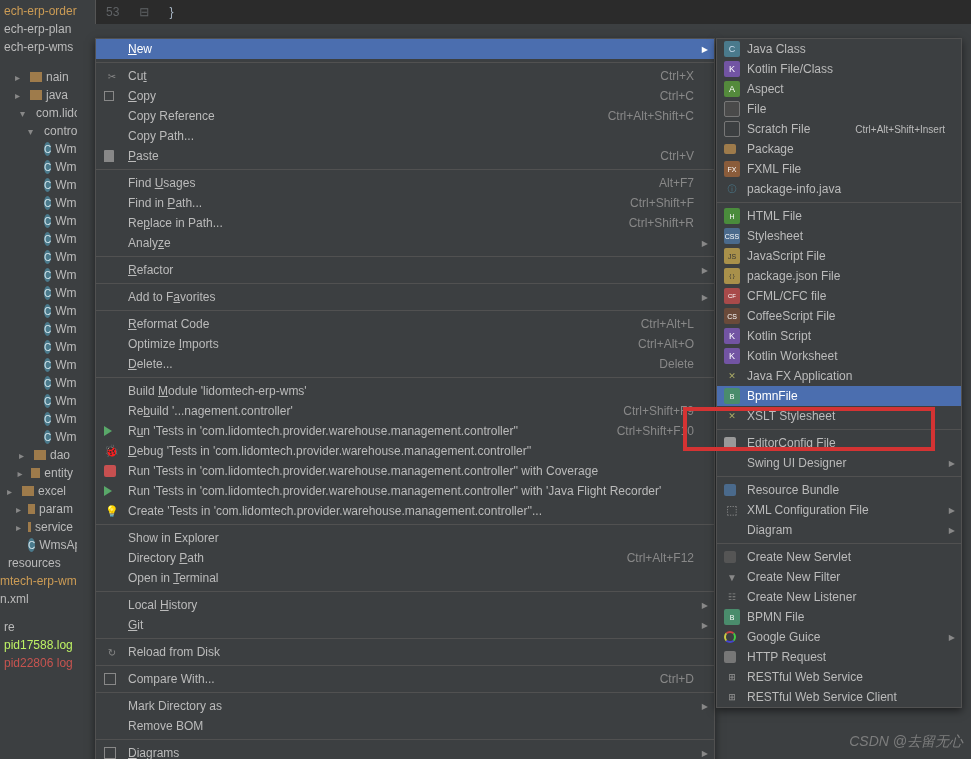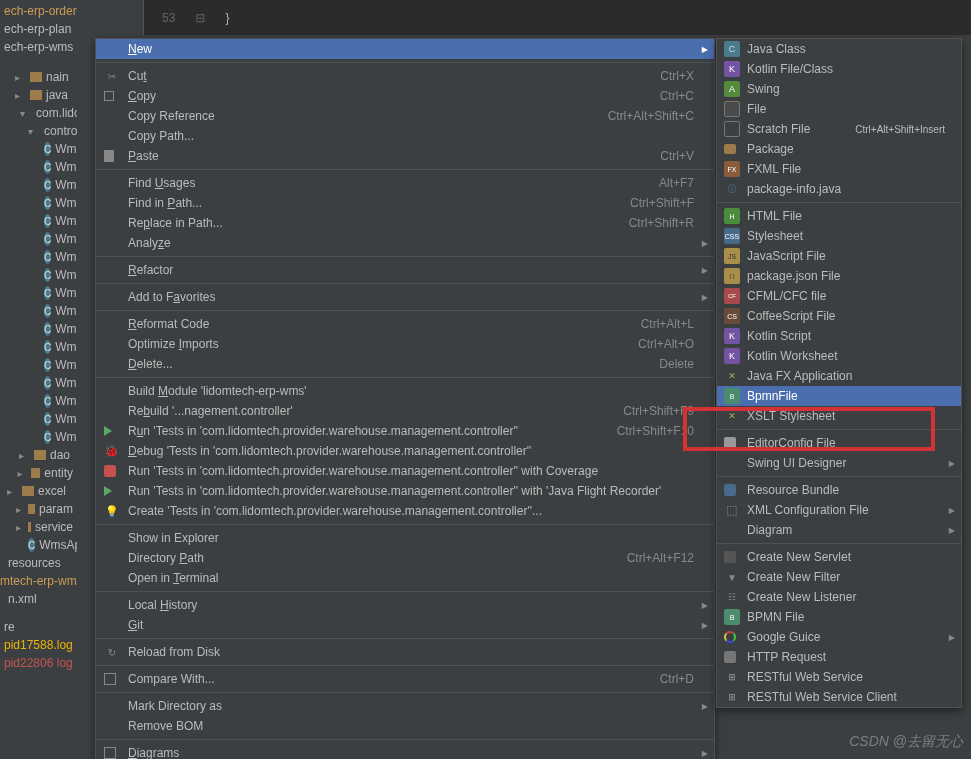--- a/index.html
+++ b/index.html
@@ -1,27 +1,27 @@
 <!DOCTYPE html>
 <html><head>
 <meta charset="utf-8">
 <style>
 * { margin: 0; padding: 0; box-sizing: border-box; font-family: "Segoe UI", Arial, sans-serif; font-size: 12px; }
 body { background: #3c3f41; color: #bbbbbb; width: 971px; height: 759px; overflow: hidden; position: relative; }
 .tree-panel { position: absolute; left: 0; top: 0; width: 77px; height: 759px; background: #3c3f41; padding-top: 2px; overflow: hidden; }
 .tree-item { padding: 2px 4px; white-space: nowrap; color: #bbbbbb; display: flex; align-items: center; gap: 4px; }
 .tree-item.ylw { color: #cc9c55; }
-.tree-item.grn { color: #eab308; }
+.tree-item.grn { color: #bef264; }
 .tree-item.red { color: #c75450; }
 .tree-icon { width: 14px; height: 14px; display: inline-flex; align-items: center; justify-content: center; font-size: 10px; }
 .tree-icon.cls { background: #4a7a8c; border-radius: 50%; color: #d5e6ec; }
 .tree-icon.fld::before { content: "▸"; color: #888; margin-right: 3px; }
 .tree-icon.fld-open::before { content: "▾"; color: #888; margin-right: 3px; }
 .pkg-icon { width: 12px; height: 10px; background: #9e7b4b; display: inline-block; }
-.editor-area { position: absolute; left: 95px; top: 0; right: 0; height: 35px; background: #2b2b2b; border-left: 1px solid #555; padding: 2px 18px; color: #888; display: flex; align-items: center; gap: 20px; margin-left: 48px; }
+.editor-area { position: absolute; left: 95px; top: 0; right: 0; height: 24px; background: #2b2b2b; border-left: 1px solid #555; padding: 2px 10px; color: #888; display: flex; align-items: center; gap: 20px; }
 .gutter { color: #606366; }
 .brace { color: #a9b7c6; }
 .ctx-menu { position: absolute; left: 95px; top: 38px; width: 620px; background: #3c3f41; border: 1px solid #515151; box-shadow: 0 3px 8px rgba(0,0,0,0.5); }
 .menu-item { padding: 3px 20px 3px 32px; display: flex; justify-content: space-between; align-items: center; color: #bbbbbb; position: relative; min-height: 20px; }
 .menu-item.highlight { background: #4b6eaf; color: #fff; }
 .menu-item .shortcut { color: #888; }
 .menu-item.highlight .shortcut { color: #ddd; }
 .menu-item .arrow { position: absolute; right: 6px; color: #888; font-size: 8px; }
 .menu-item.highlight .arrow { color: #fff; }
 .menu-sep { height: 1px; background: #515151; margin: 3px 0; }
@@ -191,21 +191,21 @@
       <span class="tree-icon fld"></span>
       <span class="pkg-icon"></span>
       <span>service</span>
     </div>
     <div class="tree-item" style="padding-left: 28px;">
       <span class="tree-icon cls">C</span>
       <span>WmsAp</span>
     </div>
     <div class="tree-item " style="padding-left: 8px;">resources</div>
     <div class="tree-item ylw" style="padding-left: 0px;">mtech-erp-wms.</div>
-    <div class="tree-item " style="padding-left: 8px;">n.xml</div>
+    <div class="tree-item " style="padding-left: 0px;">n.xml</div>
     <div style="height: 10px;"></div>
     <div class="tree-item">re</div>
     <div class="tree-item grn">pid17588.log</div>
     <div class="tree-item red">pid22806 log</div>
   </div>
 
 <div class="editor-area">
   <span class="gutter">53</span>
   <span style="color:#606366">⊟</span>
   <span class="brace">}</span>
@@ -376,21 +376,21 @@
     <div class="sub-item">
       <span class="sub-icon i-java">C</span>
       <span>Java Class</span>
     </div>
     <div class="sub-item">
       <span class="sub-icon i-kotlin">K</span>
       <span>Kotlin File/Class</span>
     </div>
     <div class="sub-item">
       <span class="sub-icon i-aspect">A</span>
-      <span>Swing</span>
+      <span>Aspect</span>
     </div>
     <div class="sub-item">
       <span class="sub-icon i-file"></span>
       <span>File</span>
     </div>
     <div class="sub-item">
       <span class="sub-icon i-scratch"></span>
       <span>Scratch File</span>
       <span class="shortcut" style="font-size:10px">Ctrl+Alt+Shift+Insert</span>
     </div>

